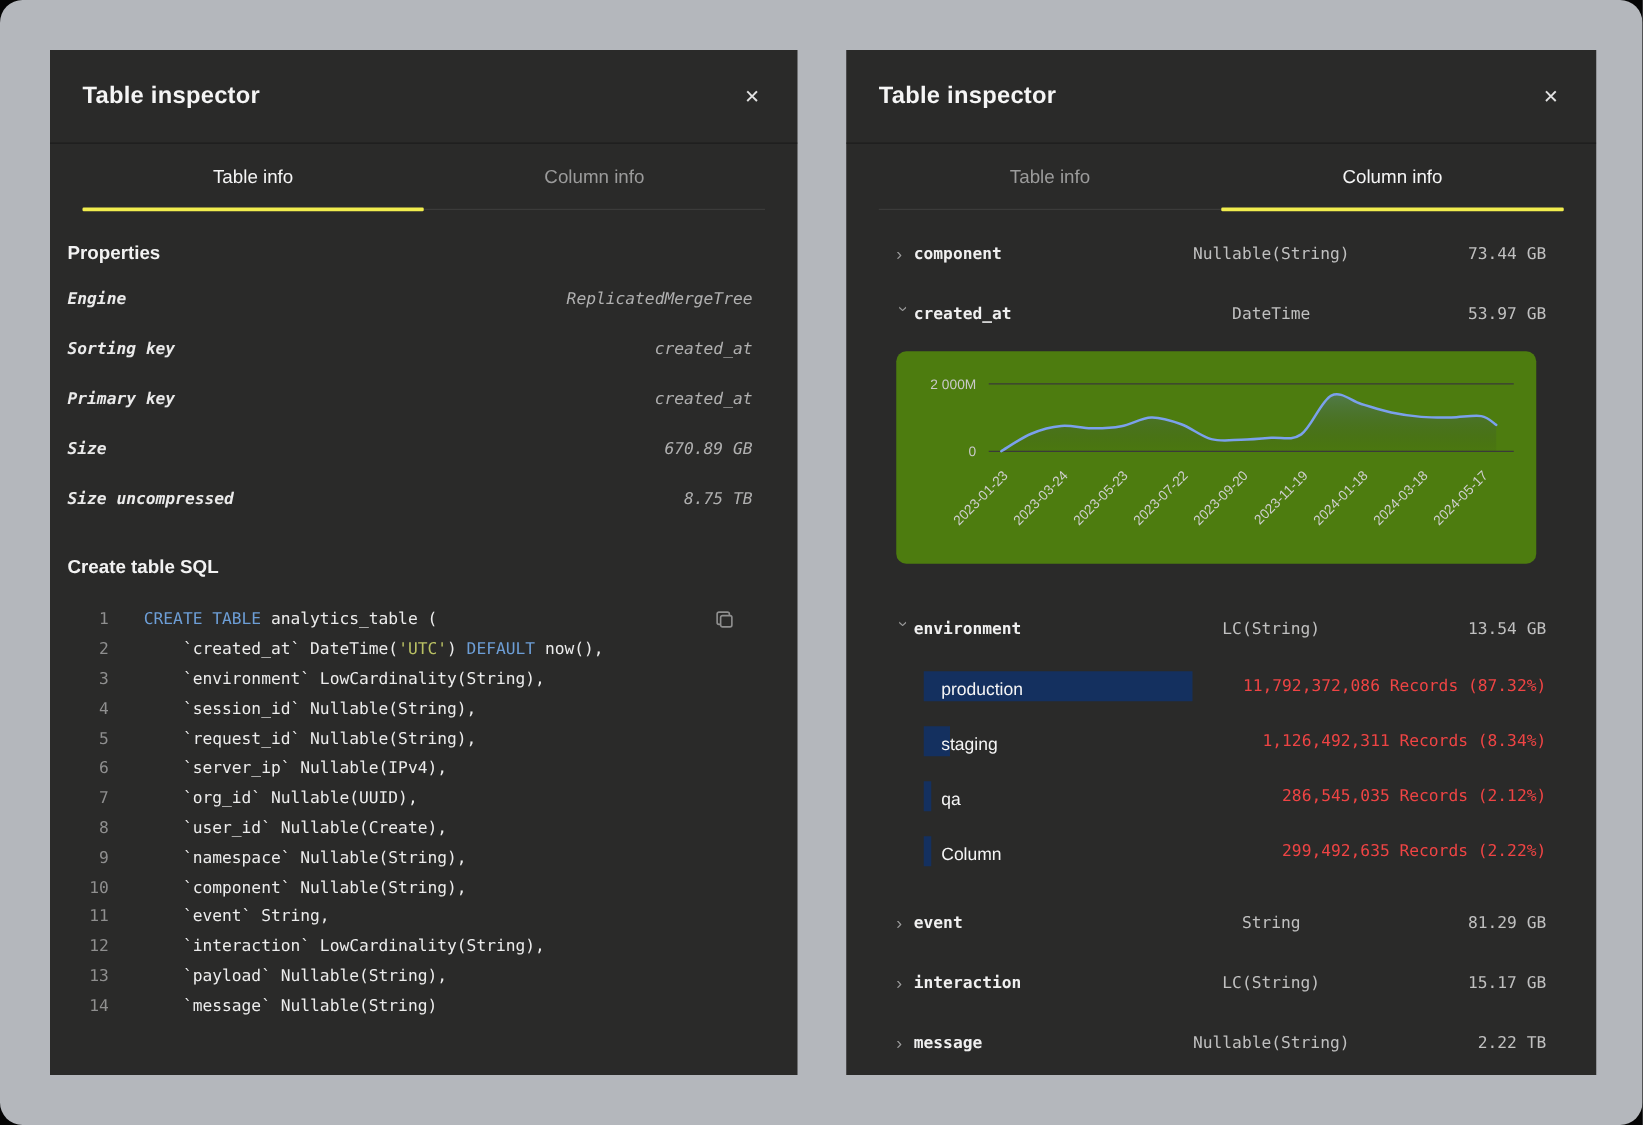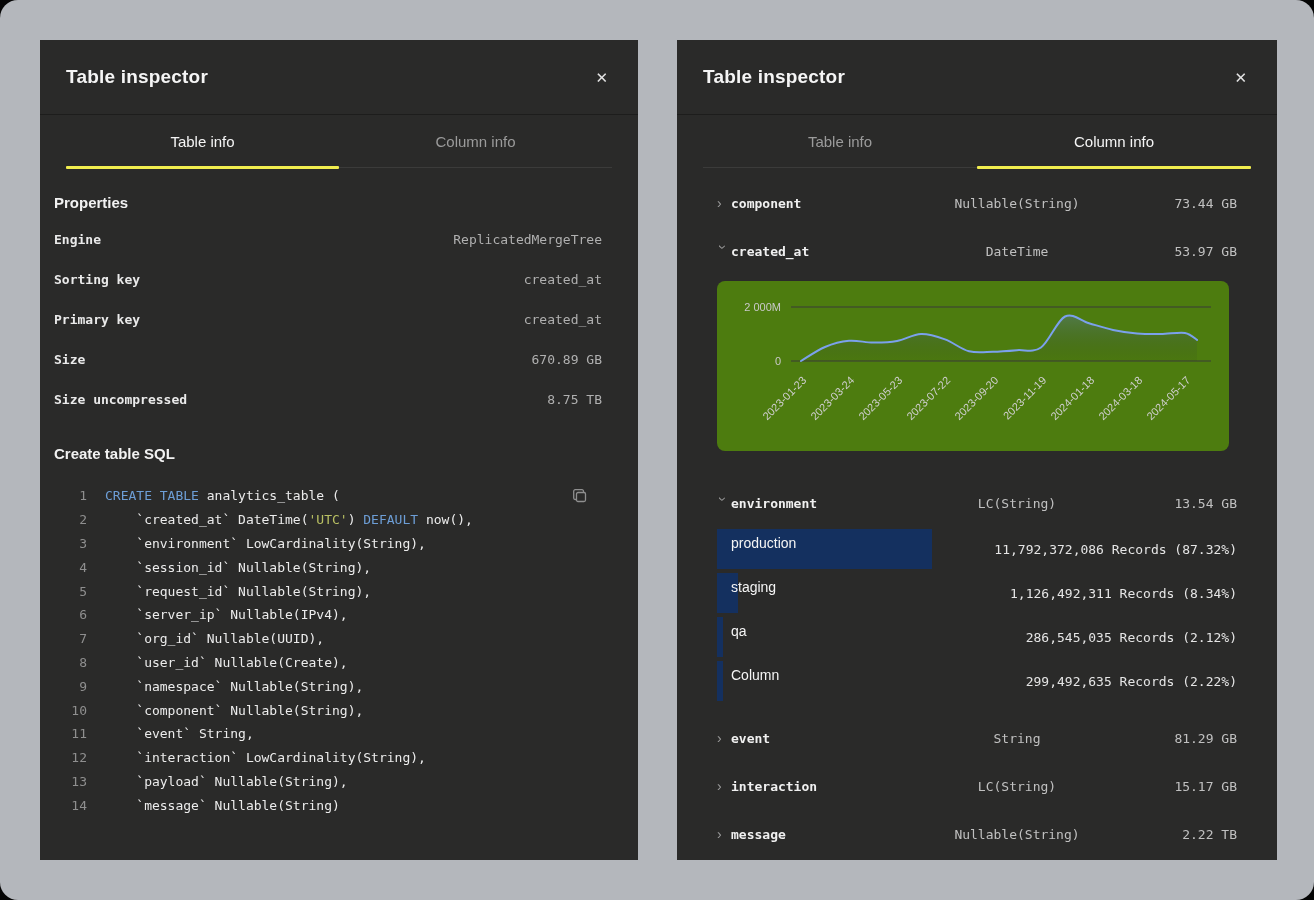--- a/index.html
+++ b/index.html
@@ -37,35 +37,35 @@
   }
   .tab.active { color: #f5f5f5; }
   .tab.active::after {
     content: ""; position: absolute; left: 0; right: 0; bottom: -2px;
     height: 3px; background: var(--accent, #f1ed4e); border-radius: 1px;
   }
 
   
   .body-left { padding: 0 36px 0 14px; }
   .section-title { color: #f2f2f2; font-size: 15px; font-weight: bold; margin-top: 26px; }
-  .prop-rows { margin-top: 8px; }
+  .prop-rows { margin-top: 8px; font-style: italic; }
   .prop-row {
     display: flex; justify-content: space-between; align-items: center; height: 40px;
     font-family: "DejaVu Sans Mono", monospace; font-size: 13px;
   }
   .prop-label { color: #eaeaea; font-weight: 600; }
   .prop-value { color: #b0b0b0; }
 
   .code-block { position: relative; margin-top: 22px; }
   .code-line {
     display: flex; height: 23.8px; align-items: center;
     font-family: "DejaVu Sans Mono", monospace; font-size: 13px;
   }
   .line-num { width: 33px; text-align: right; color: #8f8f8f; flex: none; }
-  .code-text { margin-left: 18px; white-space: pre; color: #ececec; }
+  .code-text { margin-left: 28px; white-space: pre; color: #ececec; }
   .tok-keyword { color: #6d9ed6; }
   .tok-string  { color: #b9c063; }
   .copy-btn {
     position: absolute; top: 2px; right: 12px; background: none; border: none;
     cursor: pointer; padding: 2px;
   }
 
   
   .col-list { padding: 11px 40px 0 40px; }
   .col-row { display: flex; align-items: center; height: 48px; cursor: pointer; }
@@ -87,31 +87,31 @@
     font-family: "DejaVu Sans Mono", monospace; font-size: 13px; color: #c0c0c0;
   }
 
   .chart-box {
     width: 512px; height: 170px; margin: 6px 0 28px 0;
     background: #4d7c0f; border-radius: 8px;
   }
 
   .bars-list { margin-bottom: 11px; }
   .bar-row { display: flex; align-items: center; height: 44px; }
-  .bar-track { position: relative; flex: 1; height: 40px; }
+  .bar-track { position: relative; flex: 1; height: 24px; margin-left: 22px; }
   .bar-fill {
     position: absolute; left: 0; top: 0; bottom: 0;
     background: var(--bar, #14305f);
   }
   .bar-label {
     position: relative; padding-left: 14px; line-height: 28px;
     color: #f5f5f5; font-size: 14px;
   }
   .bar-value {
-    flex: none; font-family: "DejaVu Sans Mono", monospace; font-size: 13px; color: #e5e5e5;
+    flex: none; font-family: "DejaVu Sans Mono", monospace; font-size: 13px; color: #ef4444;
   }
 </style>
 </head>
 <body>
 
 <div class="screen">
 
   <section class="panel left">
     <header class="panel-header">
       <h1 class="panel-title">Table inspector</h1>

